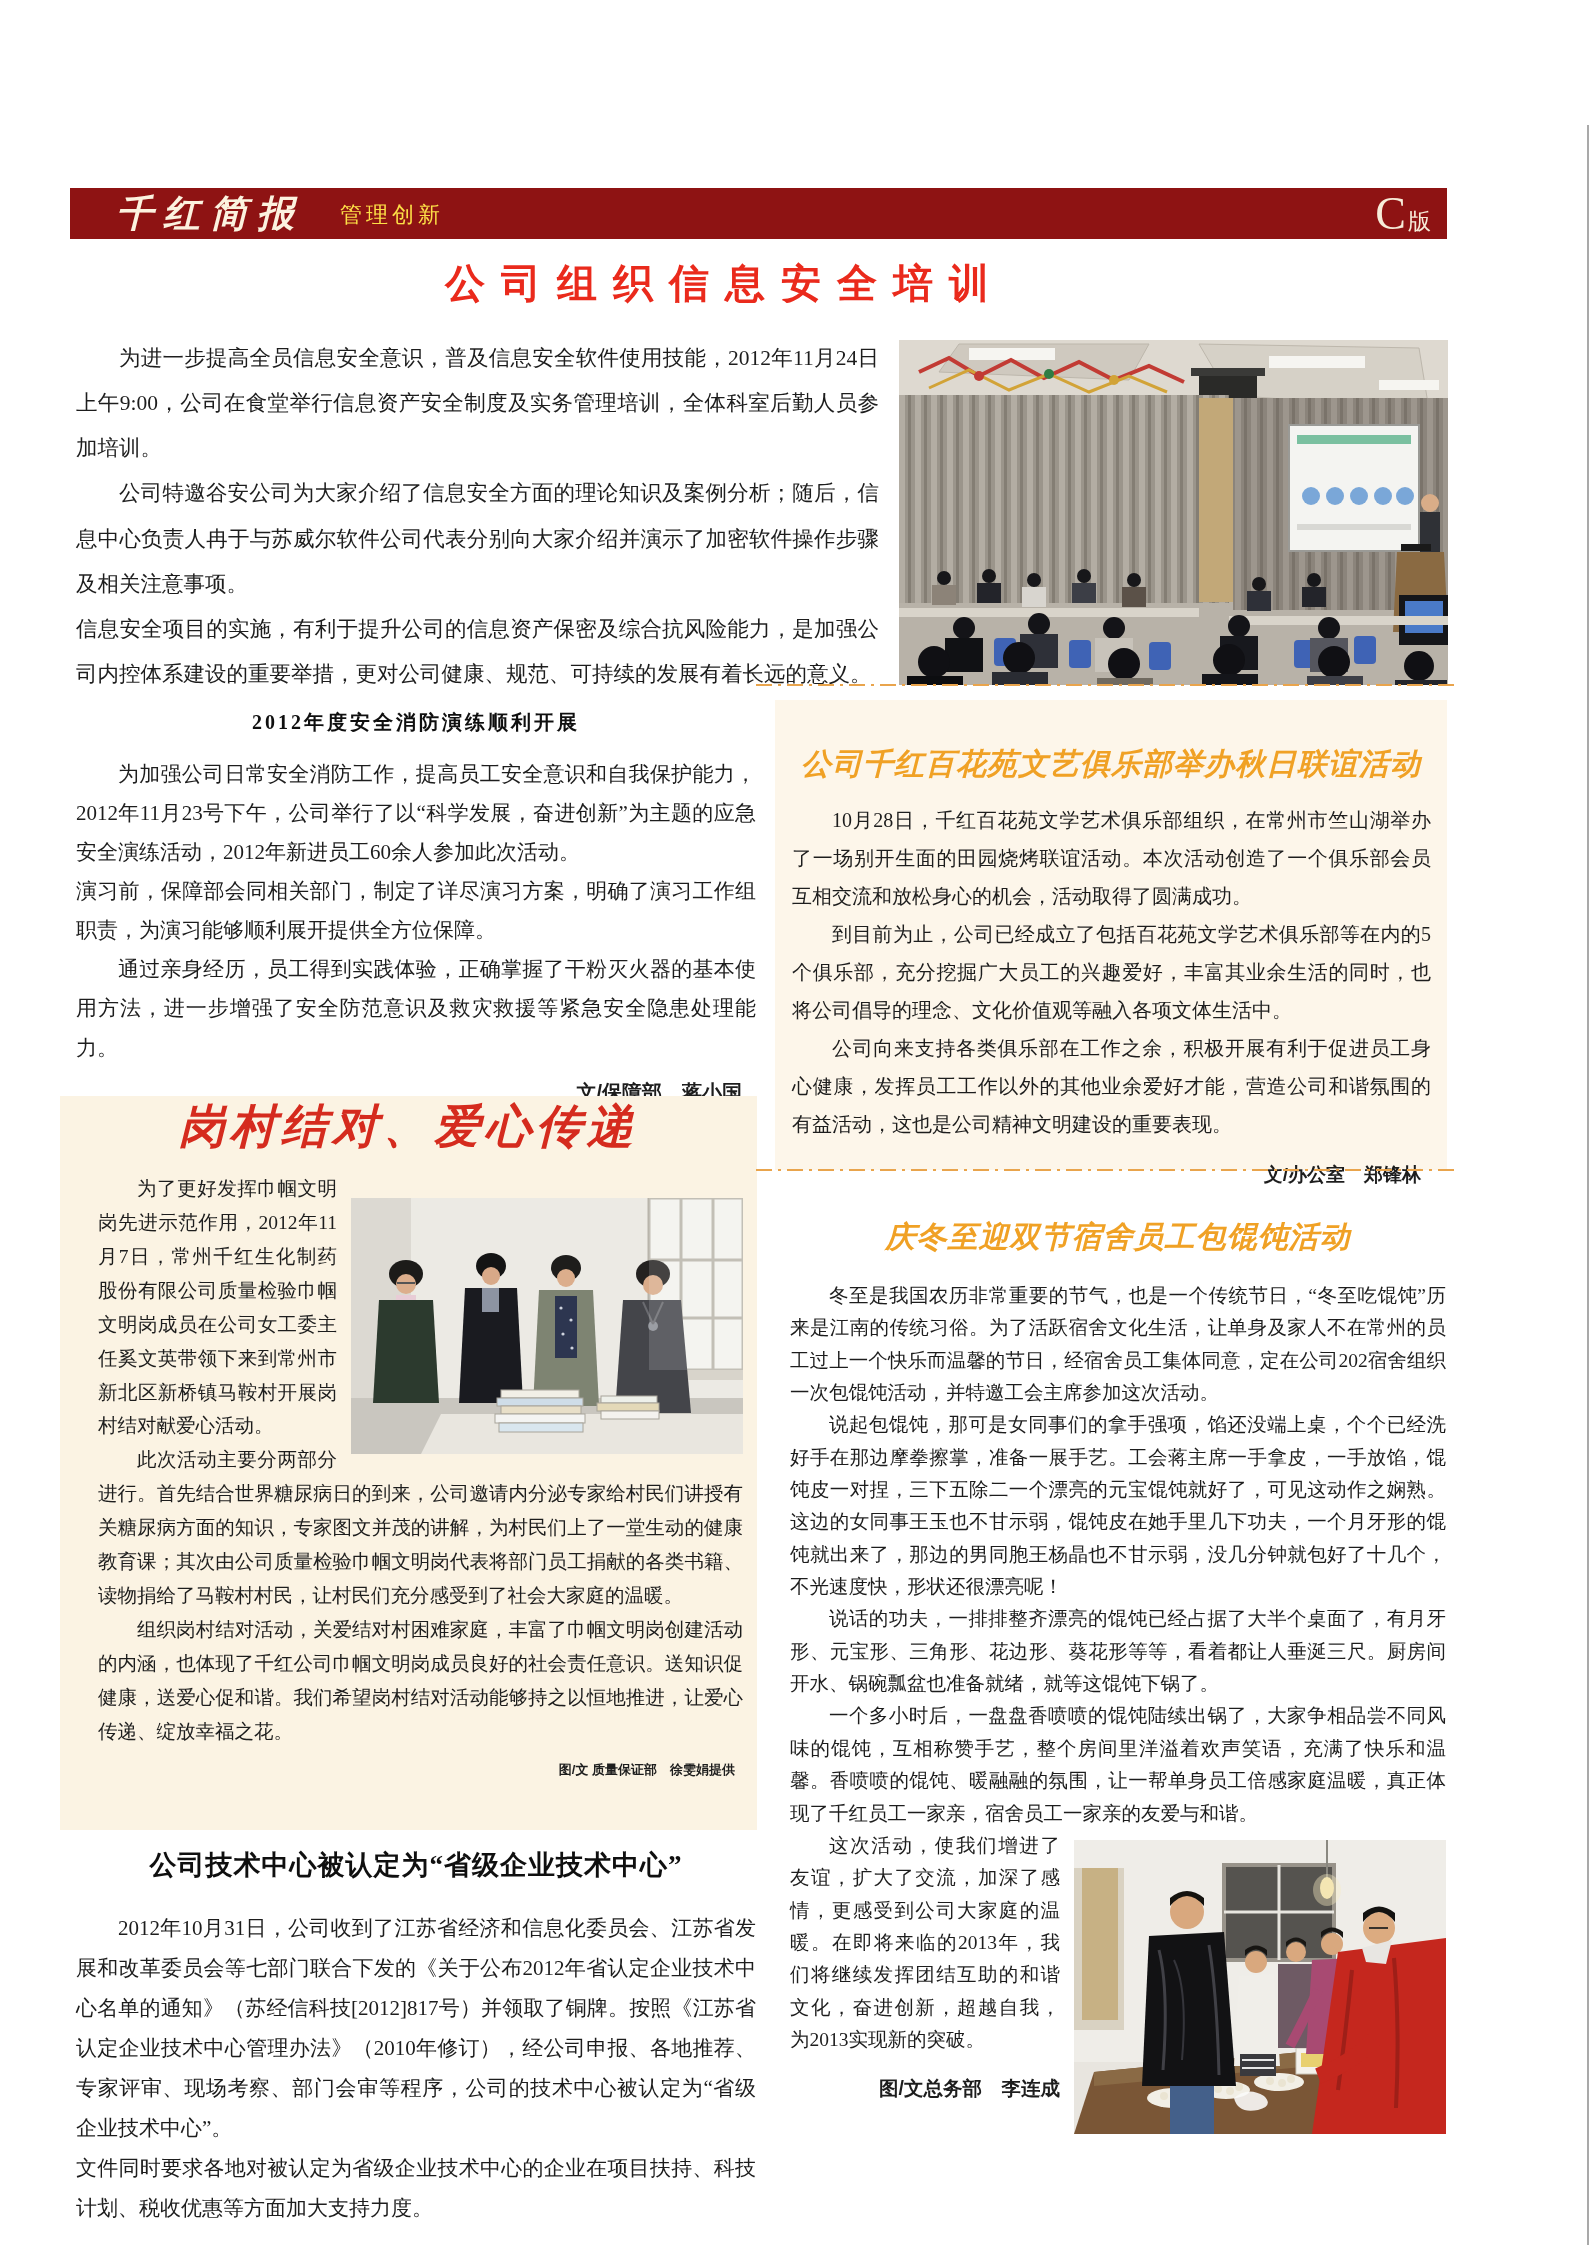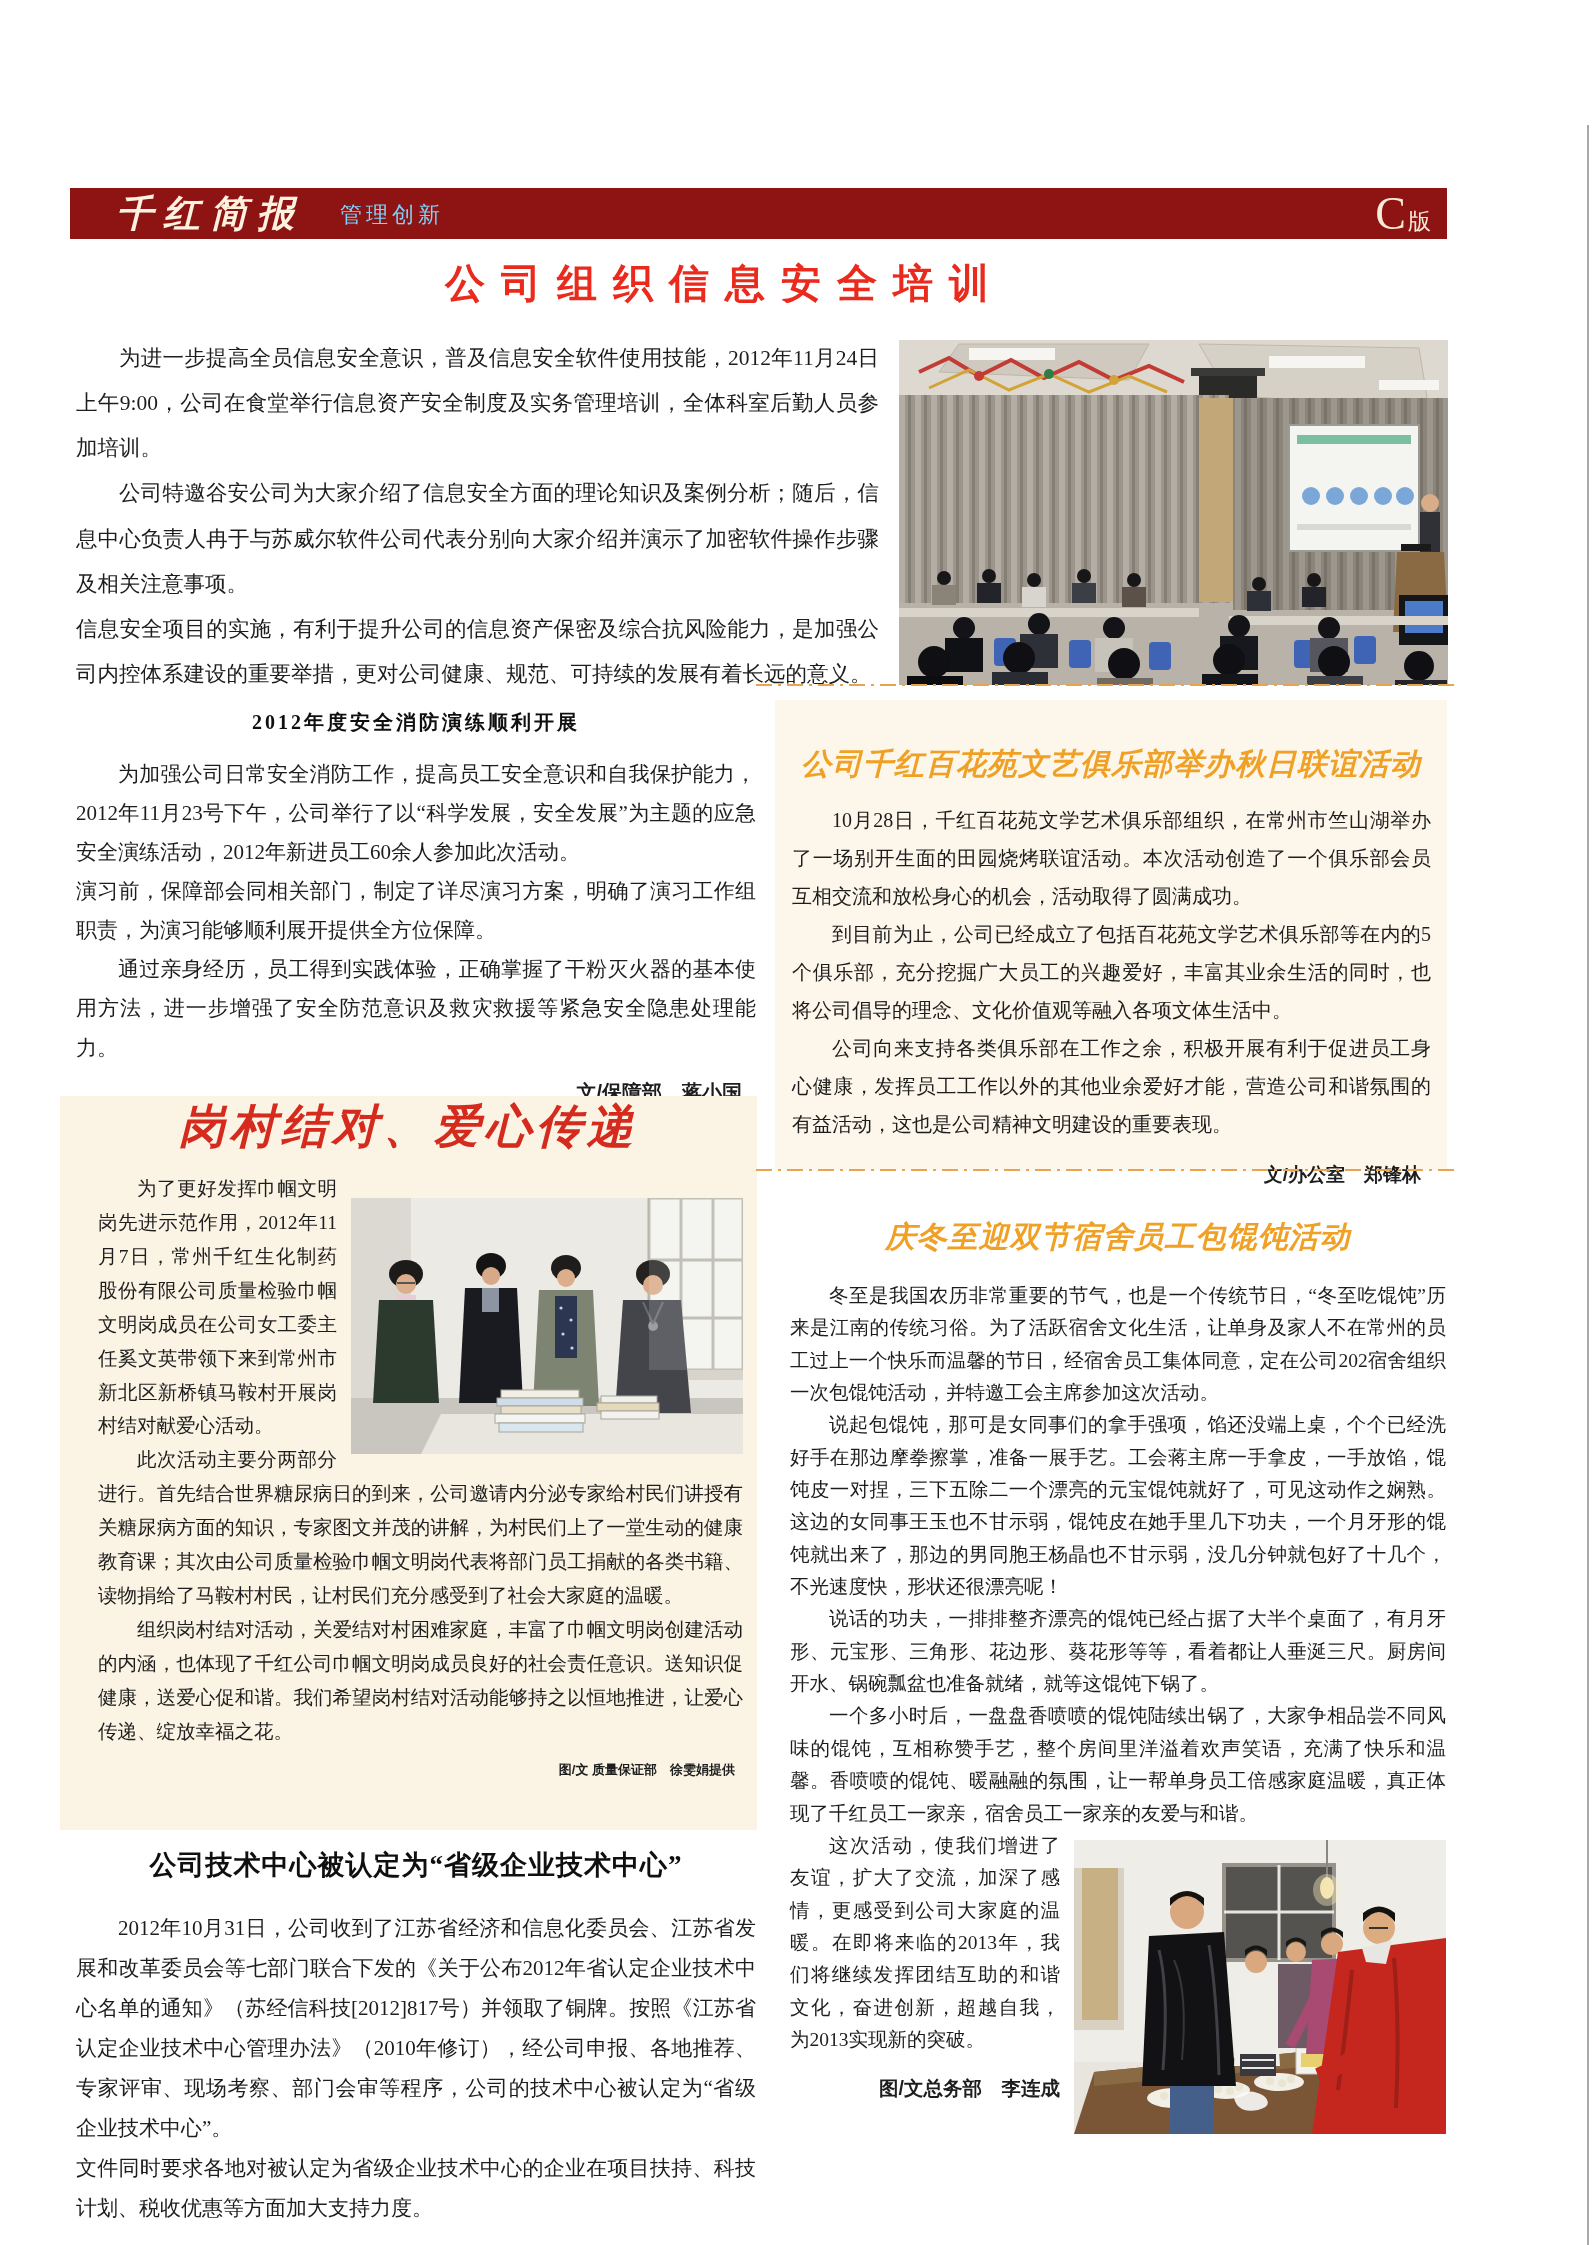--- a/index.html
+++ b/index.html
@@ -8,21 +8,21 @@
   .abs{position:absolute;}
 
   
   .right-border{left:1587px;top:85px;width:2px;height:2160px;background:#a9a9a9;}
 
   
   .header-bar{left:70px;top:148px;width:1377px;height:51px;background:#8e1313;
               display:flex;align-items:center;}
   .masthead{margin-left:46px;font-size:37px;font-weight:bold;font-style:italic;
             color:#fcf2df;letter-spacing:10px;white-space:nowrap;}
-  .section-label{margin-left:36px;font-size:22px;color:#7dd3fc;letter-spacing:4px;
+  .section-label{margin-left:36px;font-size:22px;color:#fde047;letter-spacing:4px;
                  font-family:Liberation Sans, sans-serif;padding-top:2px;}
   .edition-badge{margin-left:auto;margin-right:16px;color:#f7ecd9;display:flex;align-items:baseline;}
   .edition-badge .c{font-size:46px;line-height:1;}
   .edition-badge .ban{font-size:23px;margin-left:2px;}
 
   
   .main-title{left:60px;top:216px;width:1330px;text-align:center;font-size:40px;font-weight:bold;
               color:#ea2a1c;letter-spacing:16px;
               font-family:"Liberation Sans","DejaVu Sans",sans-serif;}
 
@@ -194,21 +194,21 @@
       </svg>
     </div>
     <p class="indent">为进一步提高全员信息安全意识，普及信息安全软件使用技能，2012年11月24日上午9:00，公司在食堂举行信息资产安全制度及实务管理培训，全体科室后勤人员参加培训。</p>
     <p class="indent">公司特邀谷安公司为大家介绍了信息安全方面的理论知识及案例分析；随后，信息中心负责人冉于与苏威尔软件公司代表分别向大家介绍并演示了加密软件操作步骤及相关注意事项。</p>
     <p>信息安全项目的实施，有利于提升公司的信息资产保密及综合抗风险能力，是加强公司内控体系建设的重要举措，更对公司健康、规范、可持续的发展有着长远的意义。</p>
     <div class="byline">图/工会　曹静霞　　　文/办公室　丁赛君</div>
   </div>
 
   <div class="abs article2 body-text">
     <h2 class="a2-title">2012年度安全消防演练顺利开展</h2>
-    <p class="indent">为加强公司日常安全消防工作，提高员工安全意识和自我保护能力，2012年11月23号下午，公司举行了以“科学发展，安全发展”为主题的应急安全演练活动，2012年新进员工60余人参加此次活动。</p>
+    <p class="indent">为加强公司日常安全消防工作，提高员工安全意识和自我保护能力，2012年11月23号下午，公司举行了以“科学发展，奋进创新”为主题的应急安全演练活动，2012年新进员工60余人参加此次活动。</p>
     <p>演习前，保障部会同相关部门，制定了详尽演习方案，明确了演习工作组职责，为演习能够顺利展开提供全方位保障。</p>
     <p class="indent">通过亲身经历，员工得到实践体验，正确掌握了干粉灭火器的基本使用方法，进一步增强了安全防范意识及救灾救援等紧急安全隐患处理能力。</p>
     <div class="byline">文/保障部　蒋小国</div>
   </div>
 
   <div class="abs cream-left">
     <h2 class="a3-title">岗村结对、爱心传递</h2>
     <div class="a3-body body-text">
       <div class="photo2-float">
         <svg viewBox="0 0 392 256" width="392" height="256">

